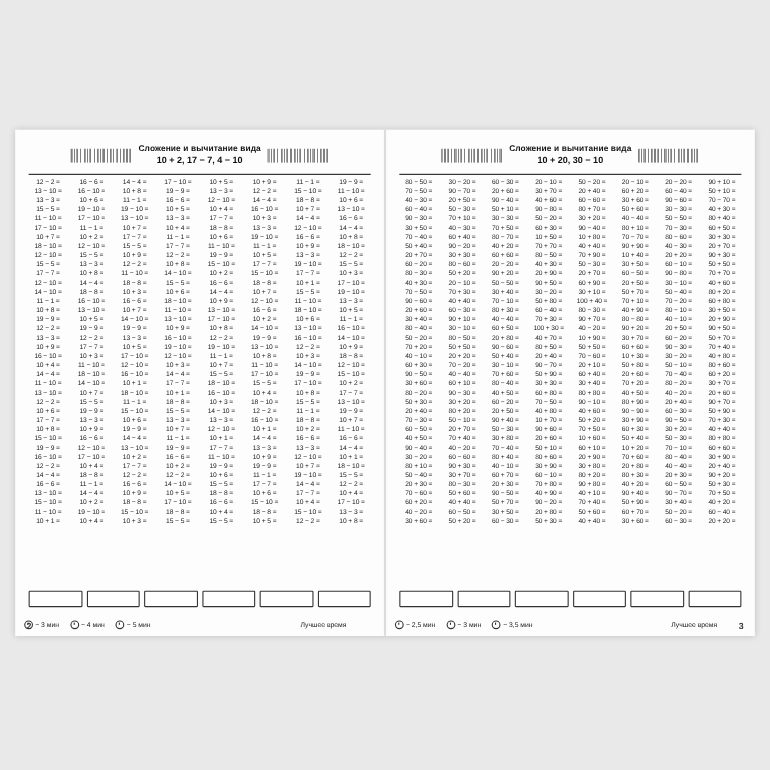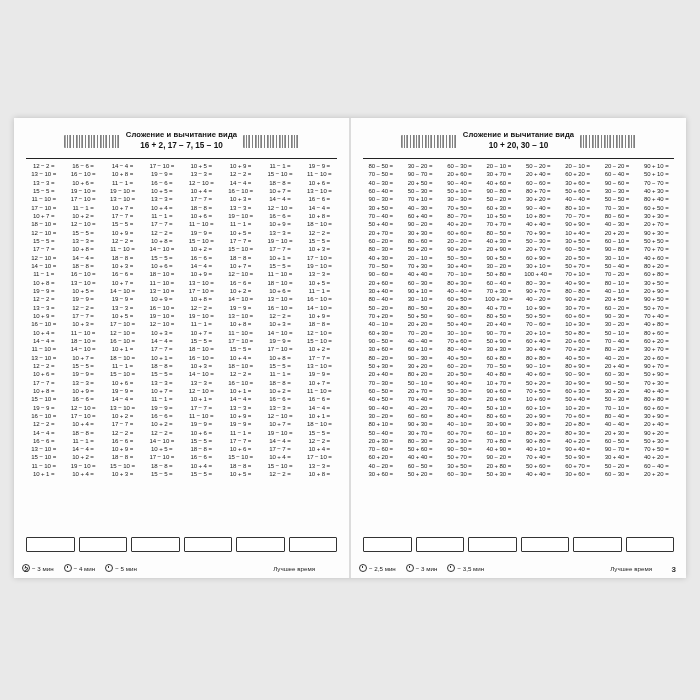--- a/index.html
+++ b/index.html
@@ -104,21 +104,21 @@
 </head>
 <body>
 
 <div class="spread">
 
   <div class="page left">
     <div class="head">
       <div class="orn"></div>
       <div class="title">
         <div class="t1">Сложение и вычитание вида</div>
-        <div class="t2">16 + 2, 17 − 7, 15 − 10</div>
+        <div class="t2">10 + 2, 17 − 7, 4 − 10</div>
       </div>
       <div class="orn"></div>
     </div>
     <div class="rule"></div>
 
     <div class="cols" id="left-cols">
         <div class="col">
           <div class="cell">12 − 2 =</div>
           <div class="cell">13 − 10 =</div>
           <div class="cell">13 − 3 =</div>

